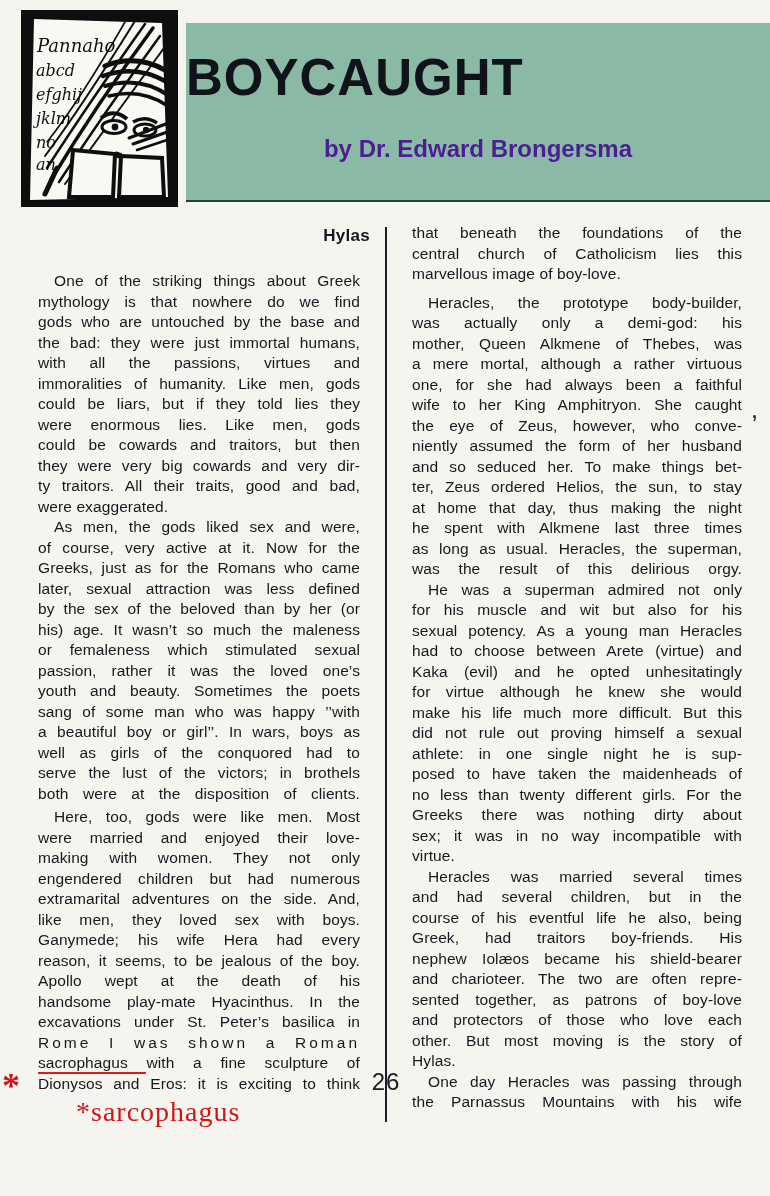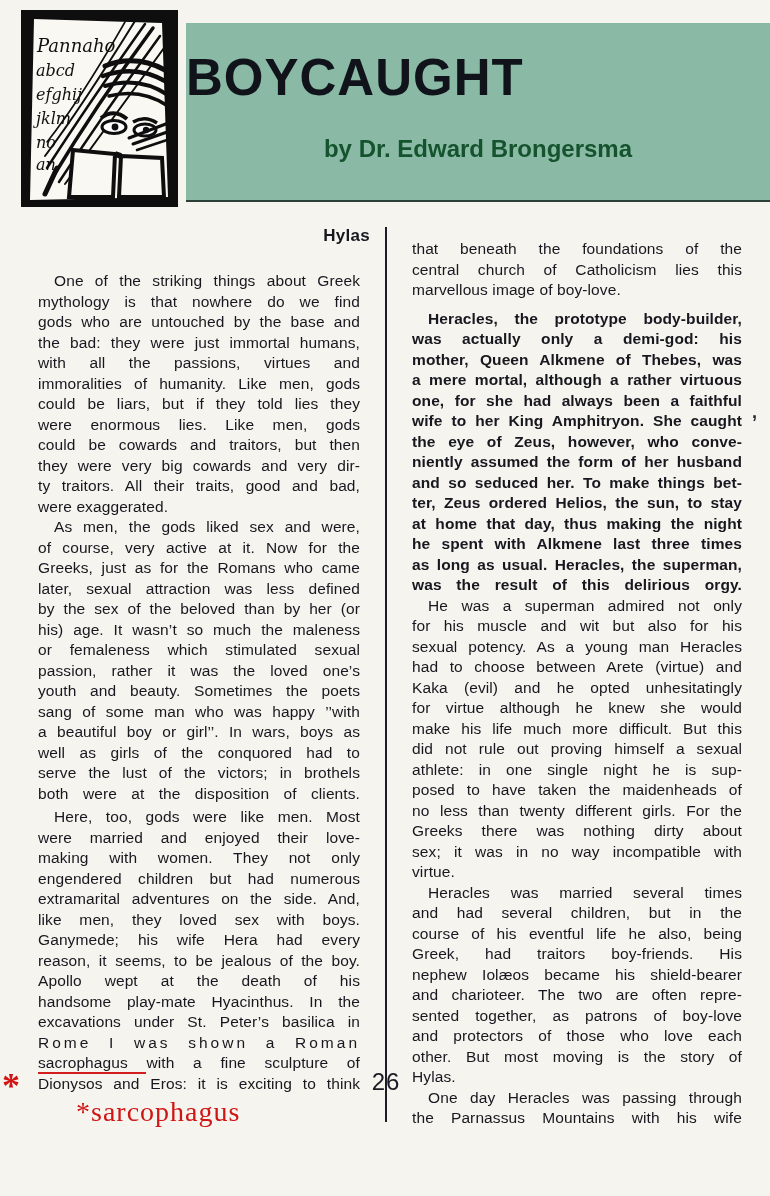--- a/index.html
+++ b/index.html
@@ -4,29 +4,29 @@
 <style>
   html,body{margin:0;padding:0;}
   .page{position:relative;width:770px;height:1196px;background:#f6f4ee;overflow:hidden;
         font-family:"Liberation Sans",sans-serif;color:#17171f;}
   
   .banner{position:absolute;left:186px;top:23px;width:584px;height:177px;
           background:#8abaa6;border-bottom:2px solid #2c3f38;}
   .banner .title{position:absolute;top:29px;left:0;width:100%;text-align:left;
           font-size:51px;font-weight:700;letter-spacing:1px;line-height:1;color:#10141a;}
   .banner .byline{position:absolute;top:112px;left:0;width:100%;text-align:center;
-          font-size:24px;font-weight:700;color:#14532d;}
+          font-size:24px;font-weight:700;color:#4c1d95;}
   
   .illus{position:absolute;left:21px;top:10px;width:157px;height:197px;}
   
   .heading{position:absolute;left:48px;top:226px;width:322px;text-align:right;
            font-size:17px;font-weight:700;letter-spacing:.3px;}
   .col{position:absolute;}
   .col-left{left:38px;top:271px;width:322px;}
-  .col-right{left:412px;top:223px;width:330px;margin-top:16px;}
+  .col-right{left:412px;top:223px;width:330px;}
   .line{font-size:15.5px;line-height:20.5px;height:20.5px;overflow:hidden;
         text-align:justify;text-align-last:justify;letter-spacing:.1px;color:#17171f;}
   .line.lastline{text-align-last:left;}
   .line.indent{text-indent:16px;}
   .u-red{border-bottom:3px solid #d41d1d;padding-bottom:1px;}
   .divider{position:absolute;left:385px;top:227px;width:2px;height:895px;background:#1c1c2a;}
   .page-number{position:absolute;left:369px;top:1068px;width:34px;text-align:center;
         font-size:24px;letter-spacing:1px;color:#1a1a22;}
   .correction{position:absolute;left:76px;top:1096px;font-family:"Liberation Serif",serif;
         font-weight:400;font-size:28px;color:#d01515;letter-spacing:1px;}
@@ -138,21 +138,21 @@
         <div class="line">Dionysos and Eros: it is exciting to think</div>
       </div>
     </div>
   <div class="divider"></div>
   <div class="col col-right">
       <div>
         <div class="line">that beneath the foundations of the</div>
         <div class="line">central church of Catholicism lies this</div>
         <div class="line lastline">marvellous image of boy-love.</div>
       </div>
-      <div style="margin-top: 8px; font-weight: bold;">
+      <div style="margin-top: 8px;">
         <div class="line indent">Heracles, the prototype body-builder,</div>
         <div class="line">was actually only a demi-god: his</div>
         <div class="line">mother, Queen Alkmene of Thebes, was</div>
         <div class="line">a mere mortal, although a rather virtuous</div>
         <div class="line">one, for she had always been a faithful</div>
         <div class="line">wife to her King Amphitryon. She caught</div>
         <div class="line">the eye of Zeus, however, who conve-</div>
         <div class="line">niently assumed the form of her husband</div>
         <div class="line">and so seduced her. To make things bet-</div>
         <div class="line">ter, Zeus ordered Helios, the sun, to stay</div>

